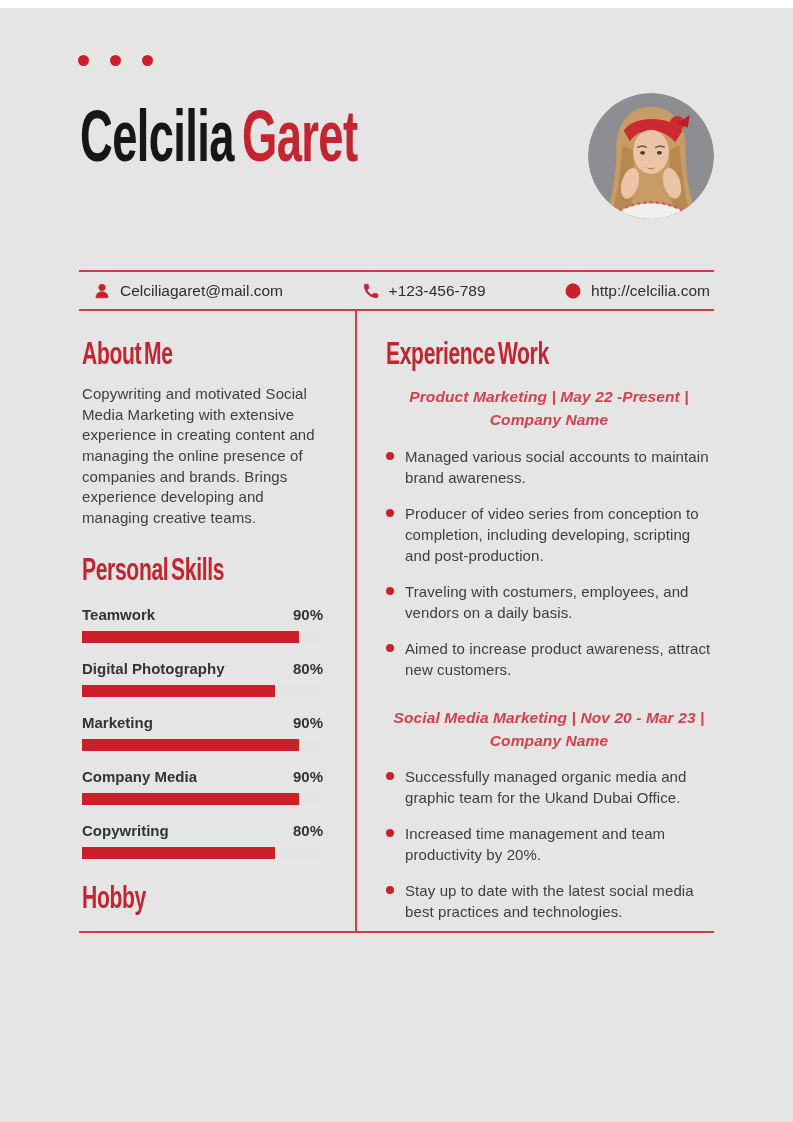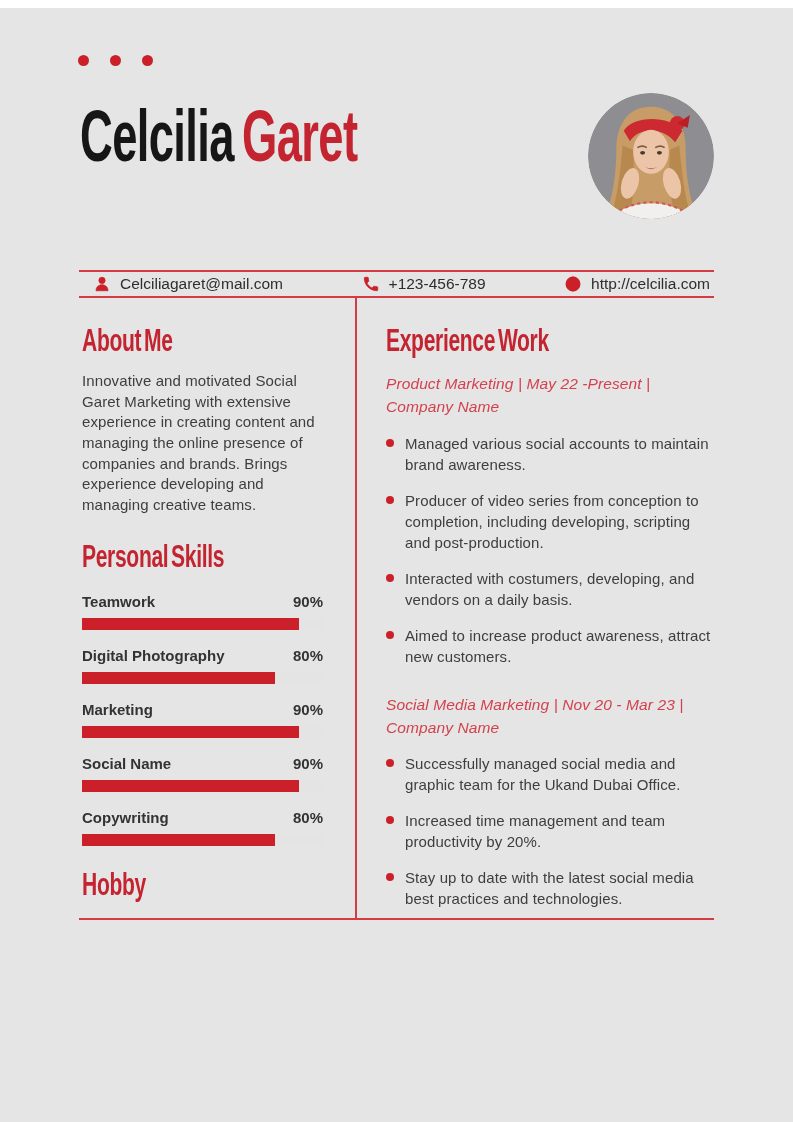--- a/index.html
+++ b/index.html
@@ -23,21 +23,21 @@
   .dot{width:11px;height:11px;border-radius:50%;background:var(--bar-fill);}
   .name-block{position:absolute;left:80px;top:92px;}
   .name{font-size:72px;font-weight:700;line-height:1.0;white-space:nowrap;
         transform:scaleX(0.63);transform-origin:0 50%;letter-spacing:-1px;word-spacing:-6px;color:#161616;}
   .name .last{color:var(--accent);}
   .role{margin-top:14px;font-size:22px;font-weight:400;color:var(--dark-text);letter-spacing:.2px;}
   .photo{position:absolute;left:588px;top:85px;width:126px;height:126px;border-radius:50%;overflow:hidden;}
   .photo svg{display:block;width:100%;height:100%;}
 
   
-  .contact-bar{margin:0 79px;width:635px;height:28px;border-top:2px solid var(--line-red);
+  .contact-bar{margin:0 79px;width:635px;height:41px;border-top:2px solid var(--line-red);
                border-bottom:2px solid var(--line-red);display:flex;align-items:center;
                justify-content:space-between;padding:0 4px 0 14px;}
   .contact-item{display:flex;align-items:center;gap:9px;font-size:15.5px;color:#2e2e2e;text-decoration:none;}
   .cicon{width:18px;height:18px;display:inline-flex;align-items:center;justify-content:center;color:var(--bar-fill);}
   .cicon svg{width:18px;height:18px;fill:currentColor;stroke:currentColor;}
 
   
   .columns{margin:0 79px;width:635px;height:620px;display:flex;overflow:hidden;}
   .col-left{width:276px;padding:27px 32px 0 3px;}
   .divider{width:2px;background:var(--line-red);align-self:stretch;flex:0 0 2px;}
@@ -56,22 +56,22 @@
   .skill-bar{margin-top:8px;height:12px;background:var(--bar-track);}
   .skill-bar-fill{height:100%;background:var(--bar-fill);}
   .hobby-title{margin-top:23px;}
   .hobby-grid{margin-top:24px;padding-left:7px;display:grid;grid-template-columns:120px 1fr;row-gap:26px;}
   .hobby-item{display:flex;align-items:center;gap:13px;font-size:15px;color:#333;}
   .hobby-dot{width:8px;height:8px;border-radius:50%;background:var(--bar-fill);flex:0 0 8px;}
 
   
   .jobs{margin-top:16px;}
   .job + .job{margin-top:26px;}
-  .job-heading{font-size:15.5px;font-style:italic;font-weight:400;color:var(--accent-bright);
-               line-height:1.5;margin-bottom:14px;letter-spacing:.1px;}
+  .job-heading{font-size:15.5px;font-style:italic;font-weight:700;color:var(--accent-bright);
+               line-height:1.5;margin-bottom:14px;letter-spacing:.1px;text-align:center;}
   .bullet{display:flex;gap:11px;margin-bottom:15px;font-size:15px;line-height:1.4;letter-spacing:.1px;}
   .bullet-dot{width:8px;height:8px;border-radius:50%;background:var(--bar-fill);flex:0 0 8px;margin-top:6px;}
 </style>
 </head>
 <body>
 
 <div class="page">
 
   <div class="top">
     <div class="dots">
@@ -144,21 +144,21 @@
           </svg>
       </span>
       <span>http://celcilia.com</span>
     </a>
   </div>
 
   <div class="columns">
 
     <div class="col-left">
       <h2 class="h-section">About Me</h2>
-      <p class="about-text">Innovative and motivated Social Garet Marketing with extensive experience in creating content and managing the online presence of companies and brands. Brings experience developing and managing creative teams.</p>
+      <p class="about-text">Copywriting and motivated Social Media Marketing with extensive experience in creating content and managing the online presence of companies and brands. Brings experience developing and managing creative teams.</p>
 
       <h2 class="h-section skills-title">Personal Skills</h2>
       <div class="skills-list">
   <div class="skill-row">
     <div class="skill-top">
       <span>Teamwork</span>
       <span>90%</span>
     </div>
     <div class="skill-bar">
       <div class="skill-bar-fill" style="width: 90%;"></div>
@@ -180,21 +180,21 @@
       <span>Marketing</span>
       <span>90%</span>
     </div>
     <div class="skill-bar">
       <div class="skill-bar-fill" style="width: 90%;"></div>
     </div>
   </div>
 
   <div class="skill-row">
     <div class="skill-top">
-      <span>Social Name</span>
+      <span>Company Media</span>
       <span>90%</span>
     </div>
     <div class="skill-bar">
       <div class="skill-bar-fill" style="width: 90%;"></div>
     </div>
   </div>
 
   <div class="skill-row">
     <div class="skill-top">
       <span>Copywriting</span>
@@ -244,36 +244,36 @@
     <span>Managed various social accounts to maintain brand awareness.</span>
   </div>
 
   <div class="bullet">
     <span class="bullet-dot"></span>
     <span>Producer of video series from conception to completion, including developing, scripting and post-production.</span>
   </div>
 
   <div class="bullet">
     <span class="bullet-dot"></span>
-    <span>Interacted with costumers, developing, and vendors on a daily basis.</span>
+    <span>Traveling with costumers, employees, and vendors on a daily basis.</span>
   </div>
 
   <div class="bullet">
     <span class="bullet-dot"></span>
     <span>Aimed to increase product awareness, attract new customers.</span>
   </div>
 </div>
   </div>
 
   <div class="job">
     <div class="job-heading">Social Media Marketing | Nov 20 - Mar 23 | Company Name</div>
     <div>
   <div class="bullet">
     <span class="bullet-dot"></span>
-    <span>Successfully managed social media and graphic team for the Ukand Dubai Office.</span>
+    <span>Successfully managed organic media and graphic team for the Ukand Dubai Office.</span>
   </div>
 
   <div class="bullet">
     <span class="bullet-dot"></span>
     <span>Increased time management and team productivity by 20%.</span>
   </div>
 
 
   <div class="bullet">
     <span class="bullet-dot"></span>

